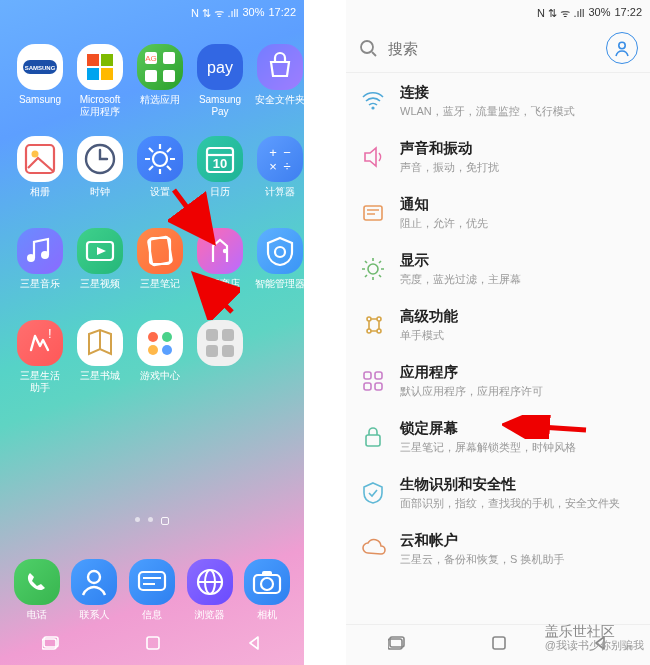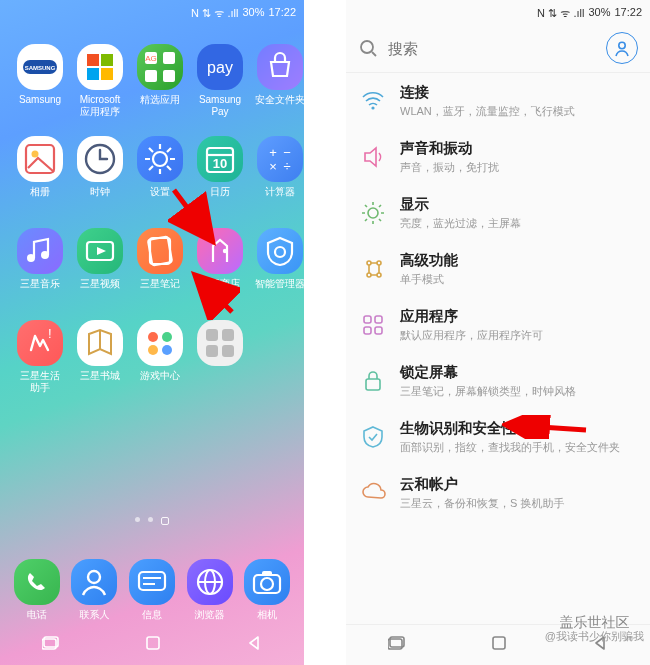--- a/index.html
+++ b/index.html
@@ -32,21 +32,21 @@
   .search{display:flex;align-items:center;height:48px;padding:0 12px;border-bottom:1px solid #eee}
   .search input{flex:1;border:none;outline:none;font-size:15px;background:transparent;color:#555;margin-left:8px}
   .avatar{width:30px;height:30px;border:1.5px solid #3a8ee6;border-radius:50%;display:flex;align-items:center;justify-content:center;color:#3a8ee6}
   .list{position:absolute;top:73px;left:0;right:0;bottom:40px;overflow:hidden}
   .row{display:flex;align-items:flex-start;padding:10px 16px 10px 10px}
   .ricon{width:34px;height:30px;display:flex;align-items:center;justify-content:center;margin-right:10px;flex-shrink:0;margin-top:3px}
   .row .txts{flex:1}
   .row .title{font-size:14.5px;color:#222;font-weight:700}
   .row .sub{font-size:11px;color:#999;margin-top:2px}
   
-  .wm{position:absolute;right:6px;bottom:22px;text-align:center;color:#999;font-size:11px;line-height:14px;z-index:50}
+  .wm{position:absolute;right:6px;bottom:13px;text-align:left;color:#999;font-size:11px;line-height:14px;z-index:50}
   .wm .c{font-size:14px;color:#888}
 </style>
 </head>
 <body>
 
 <div class="phone left">
   <div class="status">
     <span>N ⇅ ᯤ .ıll</span>
     <span>30%</span>
     <span>17:22</span>
@@ -368,20 +368,32 @@
             <path d="M8 12v8h5l6 5V7l-6 5z" fill="none" stroke="currentColor" stroke-width="1.6"></path>
             <path d="M22 12a6 6 0 010 8" fill="none" stroke="currentColor" stroke-width="1.6"></path>
           </svg>
         </div>
         <div class="txts">
           <div class="title">声音和振动</div>
           <div class="sub">声音，振动，免打扰</div>
         </div>
       </div>
       <div class="row">
+        <div class="ricon" style="color:#e89a5f">
+          <svg width="32" height="32" viewBox="0 0 32 32">
+            <rect x="7" y="9" width="18" height="14" rx="2" fill="none" stroke="currentColor" stroke-width="1.6"></rect>
+            <path d="M10 13h12M10 17h8" stroke="currentColor" stroke-width="1.6"></path>
+          </svg>
+        </div>
+        <div class="txts">
+          <div class="title">通知</div>
+          <div class="sub">阻止，允许，优先</div>
+        </div>
+      </div>
+      <div class="row">
         <div class="ricon" style="color:#6fb96f">
           <svg width="32" height="32" viewBox="0 0 32 32">
             <circle cx="16" cy="16" r="5" fill="none" stroke="currentColor" stroke-width="1.6"></circle>
             <g stroke="currentColor" stroke-width="1.6">
               <path d="M16 5v3M16 24v3M5 16h3M24 16h3M8 8l2 2M22 22l2 2M8 24l2-2M22 10l2-2"></path>
             </g>
           </svg>
         </div>
         <div class="txts">
           <div class="title">显示</div>

